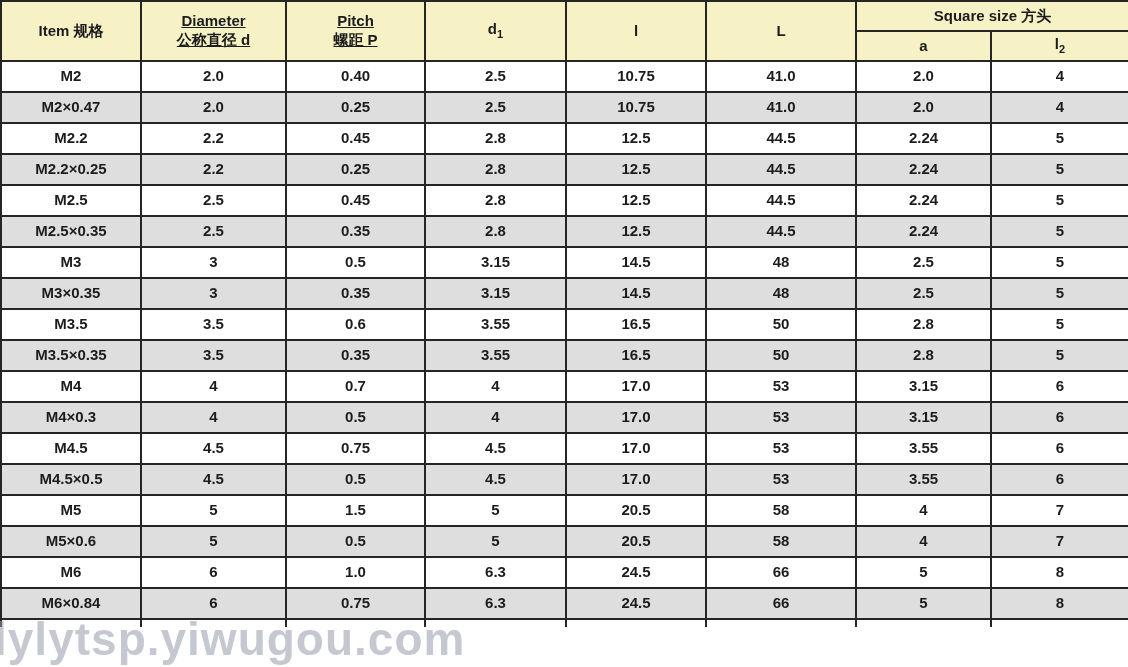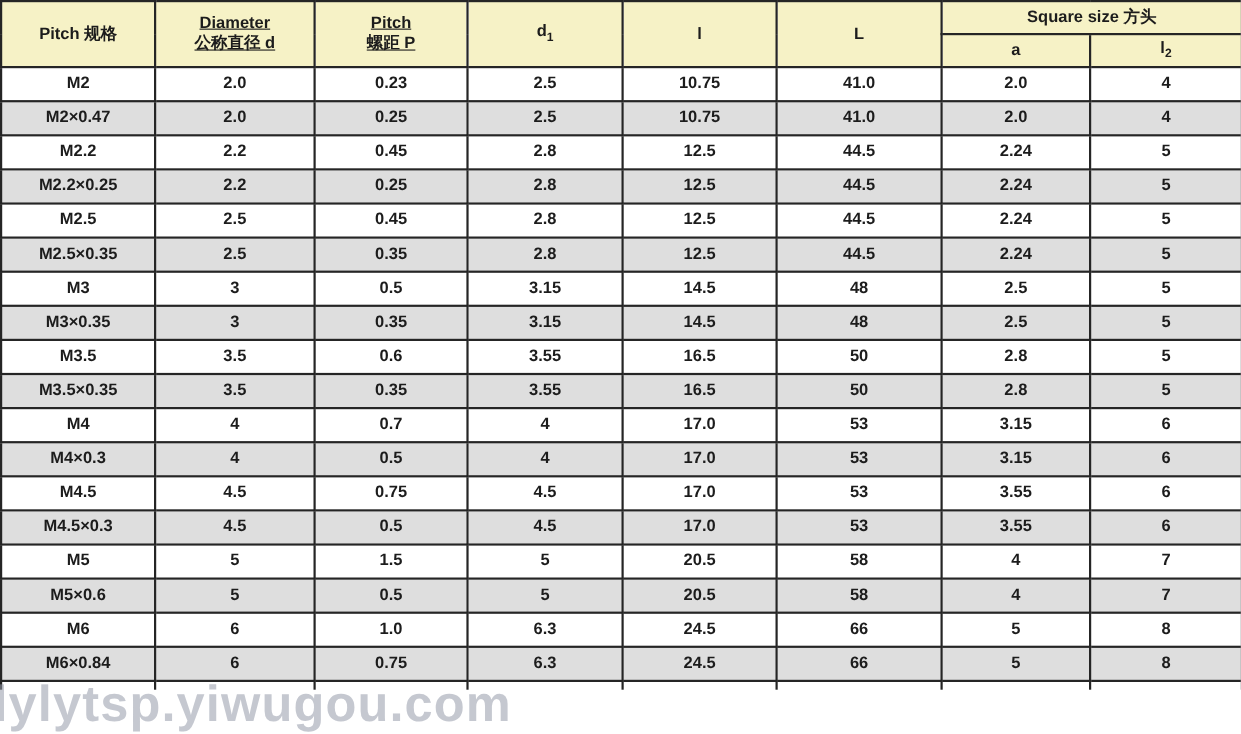--- a/index.html
+++ b/index.html
@@ -58,21 +58,21 @@
         <col style="width:145px">
         <col style="width:139px">
       <col style="width:141px">
         <col style="width:140px">
         <col style="width:150px">
       <col style="width:135px">
         <col style="width:138px">
     </colgroup>
     <thead>
       <tr class="h1">
-        <th rowspan="2">Pitch 规格</th>
+        <th rowspan="2">Item 规格</th>
         <th rowspan="2">
           <span class="two-line">Diameter</span>
           <span class="two-line">公称直径 d</span>
         </th>
         <th rowspan="2">
           <span class="two-line">Pitch</span>
           <span class="two-line">螺距 P</span>
         </th>
         <th rowspan="2"><span>d</span><sub class="idx">1</sub></th>
         <th rowspan="2">l</th>
@@ -81,21 +81,21 @@
       </tr>
       <tr class="h2">
         <th>a</th>
         <th><span>l</span><sub class="idx">2</sub></th>
       </tr>
     </thead>
     <tbody id="spec-body">
         <tr>
           <td>M2</td>
           <td>2.0</td>
-          <td>0.23</td>
+          <td>0.40</td>
           <td>2.5</td>
           <td>10.75</td>
           <td>41.0</td>
           <td>2.0</td>
           <td>4</td>
         </tr>
         <tr class="alt">
           <td>M2×0.47</td>
           <td>2.0</td>
           <td>0.25</td>
@@ -209,21 +209,21 @@
           <td>M4.5</td>
           <td>4.5</td>
           <td>0.75</td>
           <td>4.5</td>
           <td>17.0</td>
           <td>53</td>
           <td>3.55</td>
           <td>6</td>
         </tr>
         <tr class="alt">
-          <td>M4.5×0.3</td>
+          <td>M4.5×0.5</td>
           <td>4.5</td>
           <td>0.5</td>
           <td>4.5</td>
           <td>17.0</td>
           <td>53</td>
           <td>3.55</td>
           <td>6</td>
         </tr>
         <tr>
           <td>M5</td>

